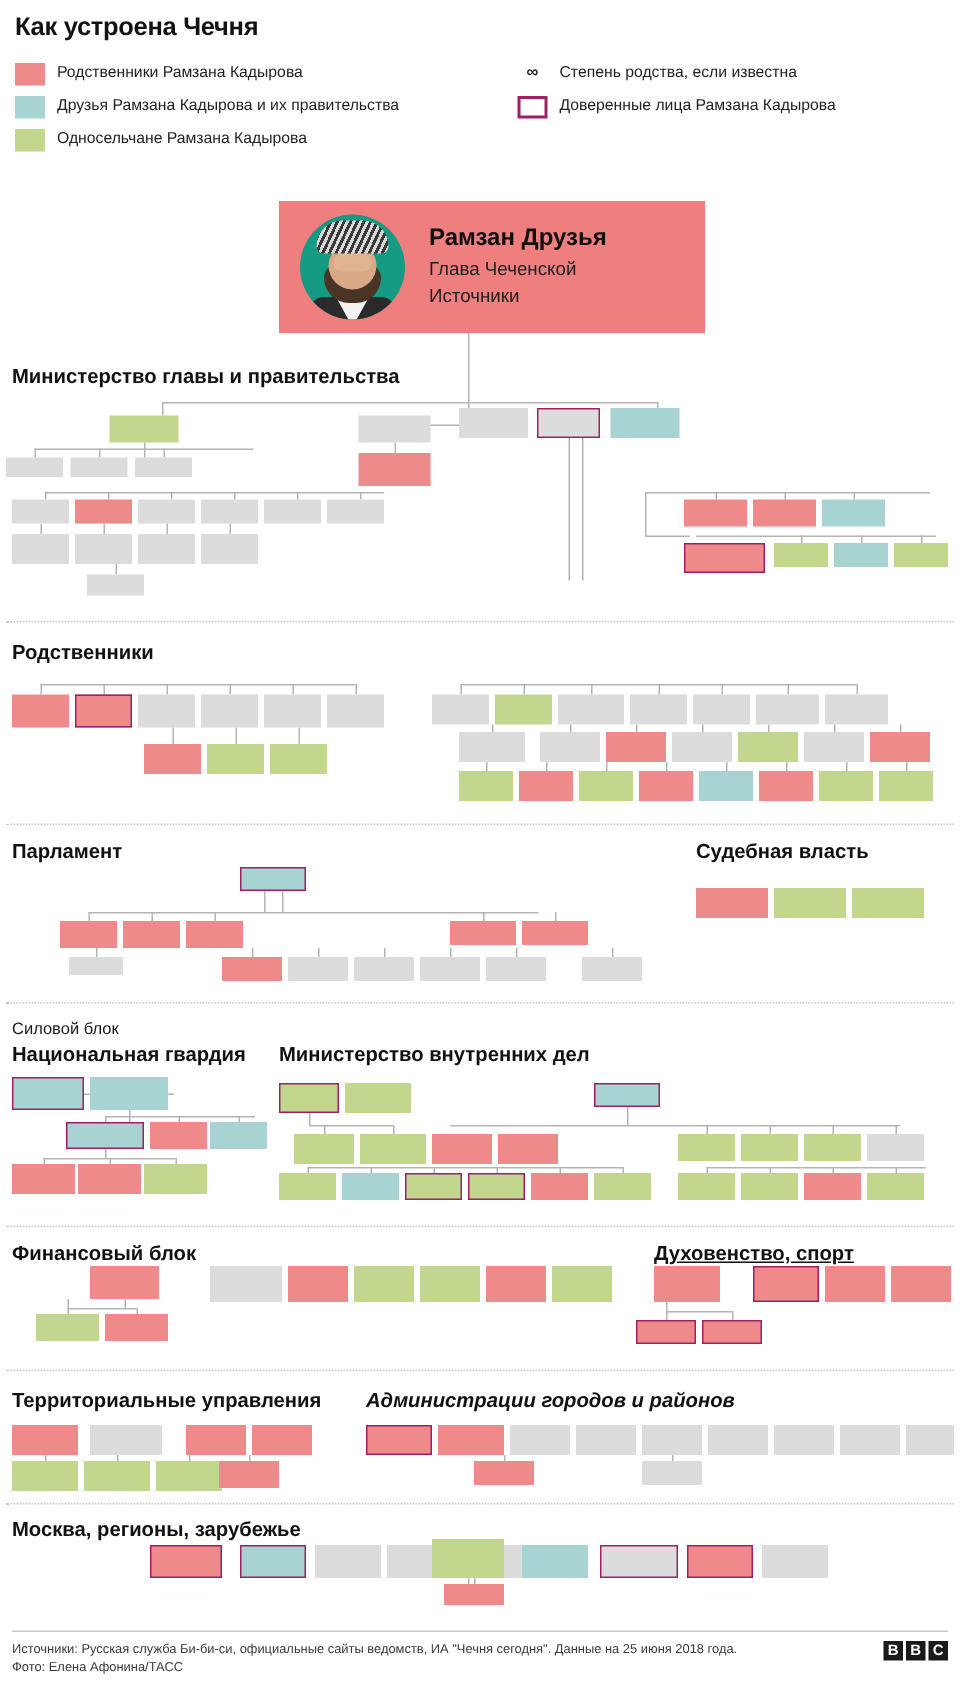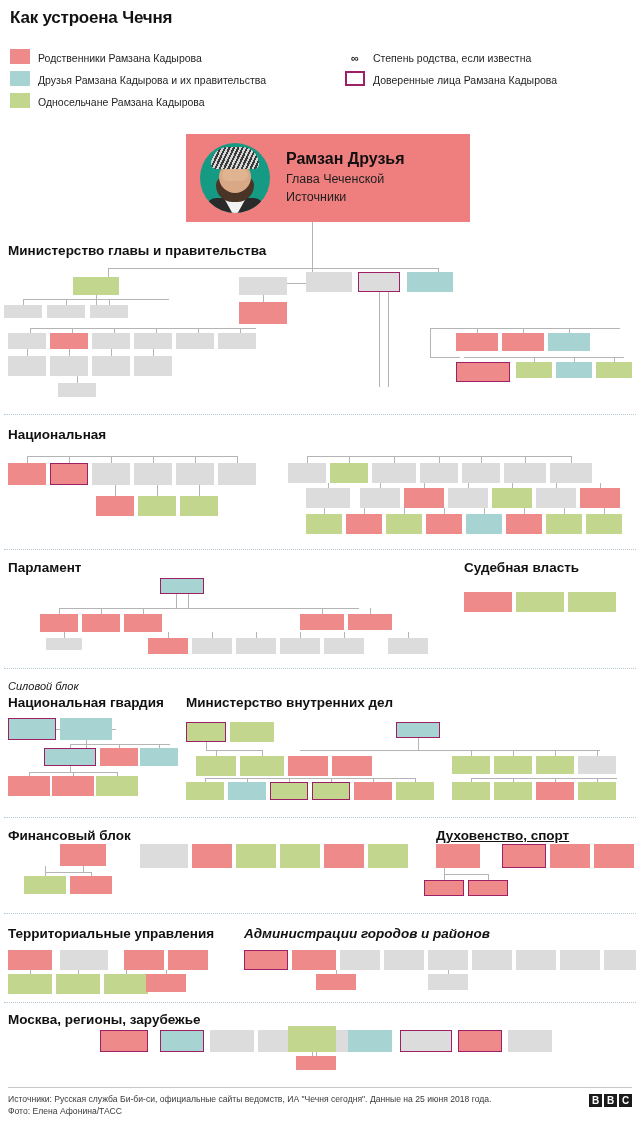--- a/index.html
+++ b/index.html
@@ -12,21 +12,21 @@
 
   
   .title{
     position:absolute;left:10px;top:8px;
     font-size:17px;font-weight:bold;letter-spacing:-0.2px;color:#121212;
   }
   .legend{position:absolute;left:10px;top:42px;width:620px;}
   .legend-col{position:absolute;top:0;}
   .legend-left{left:0;}
   .legend-right{left:335px;}
-  .legend-row{display:flex;align-items:flex-end;height:22px;}
+  .legend-row{display:flex;align-items:flex-start;height:22px;}
   .swatch{width:20px;height:15px;margin-right:8px;flex:0 0 auto;}
   .swatch.outline{background:#ffffff;border:2px solid #9e2064;width:16px;height:11px;}
   .legend-txt{font-size:10.5px;color:#1f1f1f;white-space:nowrap;}
   .inf{width:20px;margin-right:8px;flex:0 0 auto;text-align:center;
        font-size:11px;font-weight:bold;color:#1a1a1a;}
 
   
   .hero{
     position:absolute;left:186px;top:134px;width:284px;height:88px;
     background:#ef7f7f;display:flex;align-items:center;
@@ -123,24 +123,24 @@
         <span class="hp-hat"></span>
     </div>
     <div class="hero-txt">
       <div class="hero-name">Рамзан Друзья</div>
       <div class="hero-role">Глава Чеченской</div>
       <div class="hero-role">Источники</div>
     </div>
   </div>
 
   <div class="sec-h" style="left:8px;top:243px;">Министерство главы и правительства</div>
-  <div class="sec-h" style="left:8px;top:427px;">Национальная</div>
+  <div class="sec-h" style="left:8px;top:427px;">Родственники</div>
   <div class="sec-h" style="left:8px;top:560px;">Парламент</div>
   <div class="sec-h" style="left:464px;top:560px;">Судебная власть</div>
-  <div class="sec-sub" style="left:8px;top:680px;font-style:italic;">Силовой блок</div>
+  <div class="sec-sub" style="left:8px;top:680px;">Силовой блок</div>
   <div class="sec-h" style="left:8px;top:695px;">Национальная гвардия</div>
   <div class="sec-h" style="left:186px;top:695px;">Министерство внутренних дел</div>
   <div class="sec-h" style="left:8px;top:828px;">Финансовый блок</div>
   <div class="sec-h" style="left:436px;top:828px;text-decoration:underline;">Духовенство, спорт</div>
   <div class="sec-h" style="left:8px;top:926px;">Территориальные управления</div>
   <div class="sec-h" style="left:244px;top:926px;font-style:italic;">Администрации городов и районов</div>
   <div class="sec-h" style="left:8px;top:1012px;">Москва, регионы, зарубежье</div>
 
   <div class="divider" style="top:414px;"></div>
   <div class="divider" style="top:549px;"></div>

